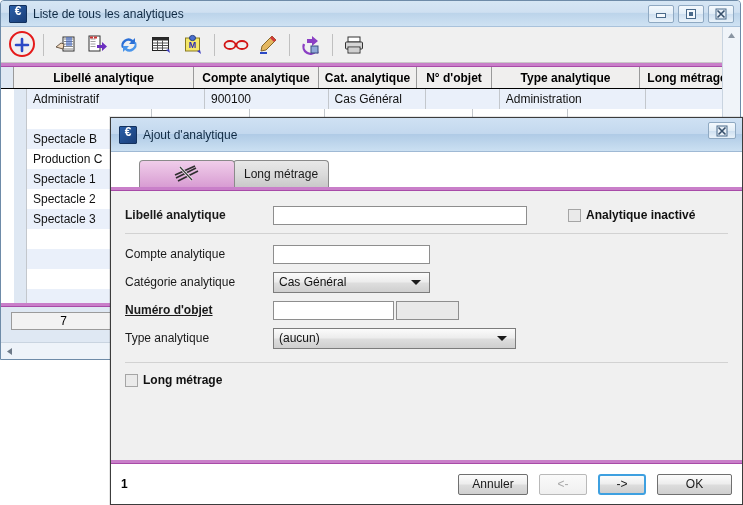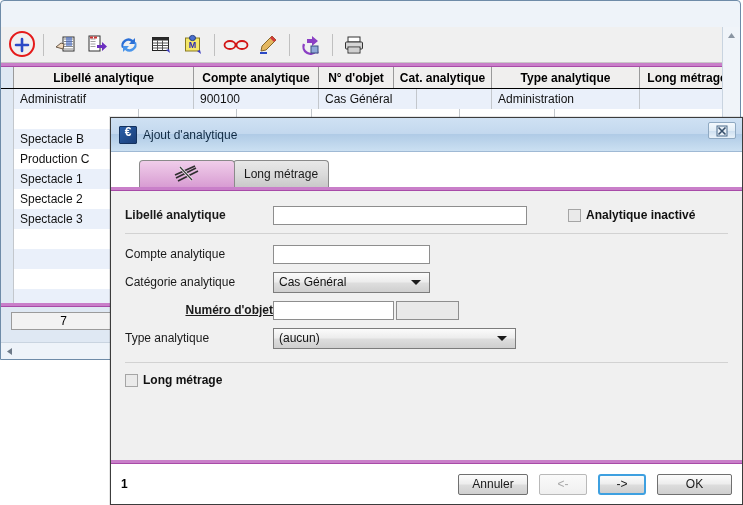--- a/index.html
+++ b/index.html
@@ -89,21 +89,21 @@
     background: #f0efee;
     border-bottom: 1px solid #000000;
     box-sizing: border-box;
   }
   .th {
     border-right: 1px solid #9a9a9a;
     font-size: 12px; font-weight: bold; color: #000;
     display: flex; align-items: center; justify-content: center;
     box-sizing: border-box; overflow: hidden; white-space: nowrap;
   }
-  .trow { display: flex; height: 20px; box-sizing: border-box; }
+  .trow { display: flex; height: 20px; box-sizing: border-box; margin-left: 13px; }
   .trow.alt { background: #eaf0fa; }
   .trow.white { background: #ffffff; }
   .td {
     border-right: 1px solid #c3c7cc;
     font-size: 12px; color: #111;
     display: flex; align-items: center;
     padding-left: 6px;
     box-sizing: border-box; overflow: hidden; white-space: nowrap;
   }
   .grid-left-pad { width: 12px; flex: none; background: #dfe8f3; border-right: 1px solid #9a9a9a; }
@@ -202,21 +202,21 @@
   .dlg-body {
     position: relative;
     height: 272px;
     background: #f0f0f0;
     padding: 10px 14px 0 14px;
     box-sizing: border-box;
   }
   .frow { display: flex; align-items: center; height: 28px; }
   .flabel { font-size: 12px; color: #1a1a1a; width: 148px; flex: none; }
   .flabel.bold { font-weight: bold; }
-  .flabel.bold-underline { font-weight: bold; text-decoration: underline; text-align: right; }
+  .flabel.bold-underline { font-weight: bold; text-decoration: underline; }
   .ftext {
     background: #ffffff; border: 1px solid #8e8e8e;
     height: 19px; box-sizing: border-box;
   }
   .ftext.readonly { background: #e9e9e9; }
   .fselect {
     height: 21px; box-sizing: border-box;
     background: linear-gradient(to bottom, #fbfbfb 0%, #ececec 48%, #dedede 52%, #cfcfcf 100%);
     border: 1px solid #7c7c7c;
     display: flex; align-items: center;
@@ -264,20 +264,43 @@
   .btn.disabled { color: #a8a8a8; border-color: #b9b9b9; background: linear-gradient(to bottom,#fafafa,#efefef); }
   .btn.focus { border: 2px solid #3ea0e0; border-radius: 3px; }
 </style>
 </head>
 <body>
 
 <div id="root">
 
   <div class="main-window">
 
+    <div class="main-titlebar">
+      <div class="app-icon"></div>
+      <div class="main-title">Liste de tous les analytiques</div>
+      <div class="win-btns">
+        <div class="win-btn">
+          <svg width="14" height="12" viewBox="0 0 14 12">
+            <rect x="2.5" y="5.5" width="9" height="4" fill="#f4f8fc" stroke="#4a6a8a"></rect>
+          </svg>
+        </div>
+        <div class="win-btn">
+          <svg width="14" height="12" viewBox="0 0 14 12">
+            <rect x="2.5" y="1.5" width="9" height="9" fill="#f4f8fc" stroke="#4a6a8a"></rect>
+            <rect x="5" y="4" width="4" height="4" fill="#4a6a8a"></rect>
+          </svg>
+        </div>
+        <div class="win-btn">
+          <svg width="14" height="12" viewBox="0 0 14 12">
+            <rect x="2" y="1" width="10" height="10" fill="#e7eff7" stroke="#4a6a8a"></rect>
+            <path d="M3.5 2.5 L10.5 9.5 M10.5 2.5 L3.5 9.5" stroke="#37506b" stroke-width="1.6" fill="none"></path>
+          </svg>
+        </div>
+      </div>
+    </div>
 
     <div class="toolbar">
       <div class="tb-item tb-first">
         <div class="redcircle"></div>
         <svg width="18" height="18" viewBox="0 0 18 18">
           <path d="M9 3 L9 15 M3 9 L15 9" stroke="#2b49c6" stroke-width="2.6" stroke-linecap="round"></path>
         </svg>
       </div>
       <div class="tb-sep"></div>
 
@@ -366,22 +389,22 @@
     </div>
 
     <div class="table-wrap">
       <div class="tbl-topline"></div>
       <div class="tbl-topline2"></div>
 
       <div class="thead">
         <div class="grid-left-pad"></div>
         <div class="th" style="width:180px">Libellé analytique</div>
         <div class="th" style="width:125px">Compte analytique</div>
+        <div class="th" style="width:98px">Cat. analytique</div>
         <div class="th" style="width:75px">N° d'objet</div>
-        <div class="th" style="width:98px">Cat. analytique</div>
         <div class="th" style="width:148px">Type analytique</div>
         <div class="th" style="width:95px">Long métrage</div>
       </div>
 
       <div id="tbody">
           <div class="trow alt">
             <div class="grid-left-pad-row"></div>
             <div class="td" style="width: 180px;">Administratif</div>
             <div class="td" style="width: 125px;">900100</div>
             <div class="td" style="width: 98px;">Cas Général</div>

